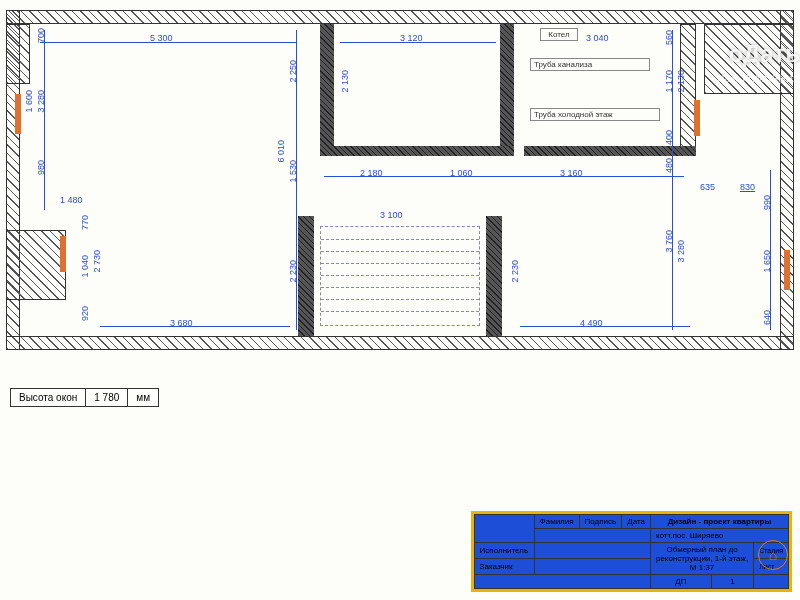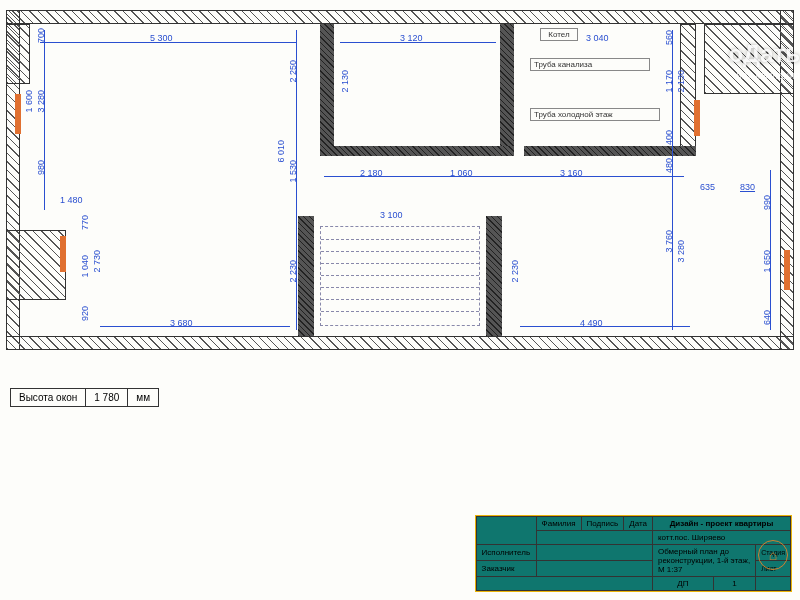--- a/index.html
+++ b/index.html
@@ -69,23 +69,23 @@
   }
   .info-table td {
     border: 1px solid #333;
     padding: 3px 8px;
     background: #fdfdfa;
   }
   .title-block {
     position: absolute;
     right: 8px;
     bottom: 8px;
-    border: 1px solid #eab308;
+    border: 3px solid #eab308;
     font-size: 8px;
-    background: #0f766e;
+    background: #1d4ed8;
   }
   .title-block table { border-collapse: collapse; }
   .title-block td {
     border: 1px solid #333;
     padding: 2px 5px;
     font-size: 8px;
   }
   .watermark {
     position: absolute;
     right: 0px;
@@ -93,21 +93,21 @@
     color: rgba(255,255,255,0.85);
     font-size: 24px;
     font-weight: bold;
     text-shadow: 0 0 4px rgba(0,0,0,0.3);
   }
   .watermark-sub {
     position: absolute;
     right: 0px;
     top: 70px;
     color: rgba(255,255,255,0.75);
-    font-size: 10px;
+    font-size: 13px;
   }
   .door {
     position: absolute;
     background: #e07030;
   }
   .logo-stamp {
     position: absolute;
     width: 30px; height: 30px;
     border: 1px solid #d08030;
     border-radius: 50%;
@@ -235,21 +235,21 @@
       <td>Дата</td>
       <td colspan="3" style="width:130px; text-align:center; font-weight:bold;">Дизайн - проект квартиры</td>
     </tr>
     <tr>
       <td colspan="3"></td>
       <td colspan="3">котт.пос. Ширяево</td>
     </tr>
     <tr>
       <td>Исполнитель</td>
       <td colspan="3"></td>
-      <td colspan="2" rowspan="2" style="margin-left:30px;">
+      <td colspan="2" rowspan="2" style="text-align:center;margin-left:30px;">
         <div>Обмерный план до</div>
         <div>реконструкции, 1-й этаж,</div>
         <div>М 1:37</div>
       </td>
       <td style="width:30px;">
         <div style="font-size:7px;">Стадия</div>
       </td>
     </tr>
     <tr>
       <td>Заказчик</td>

